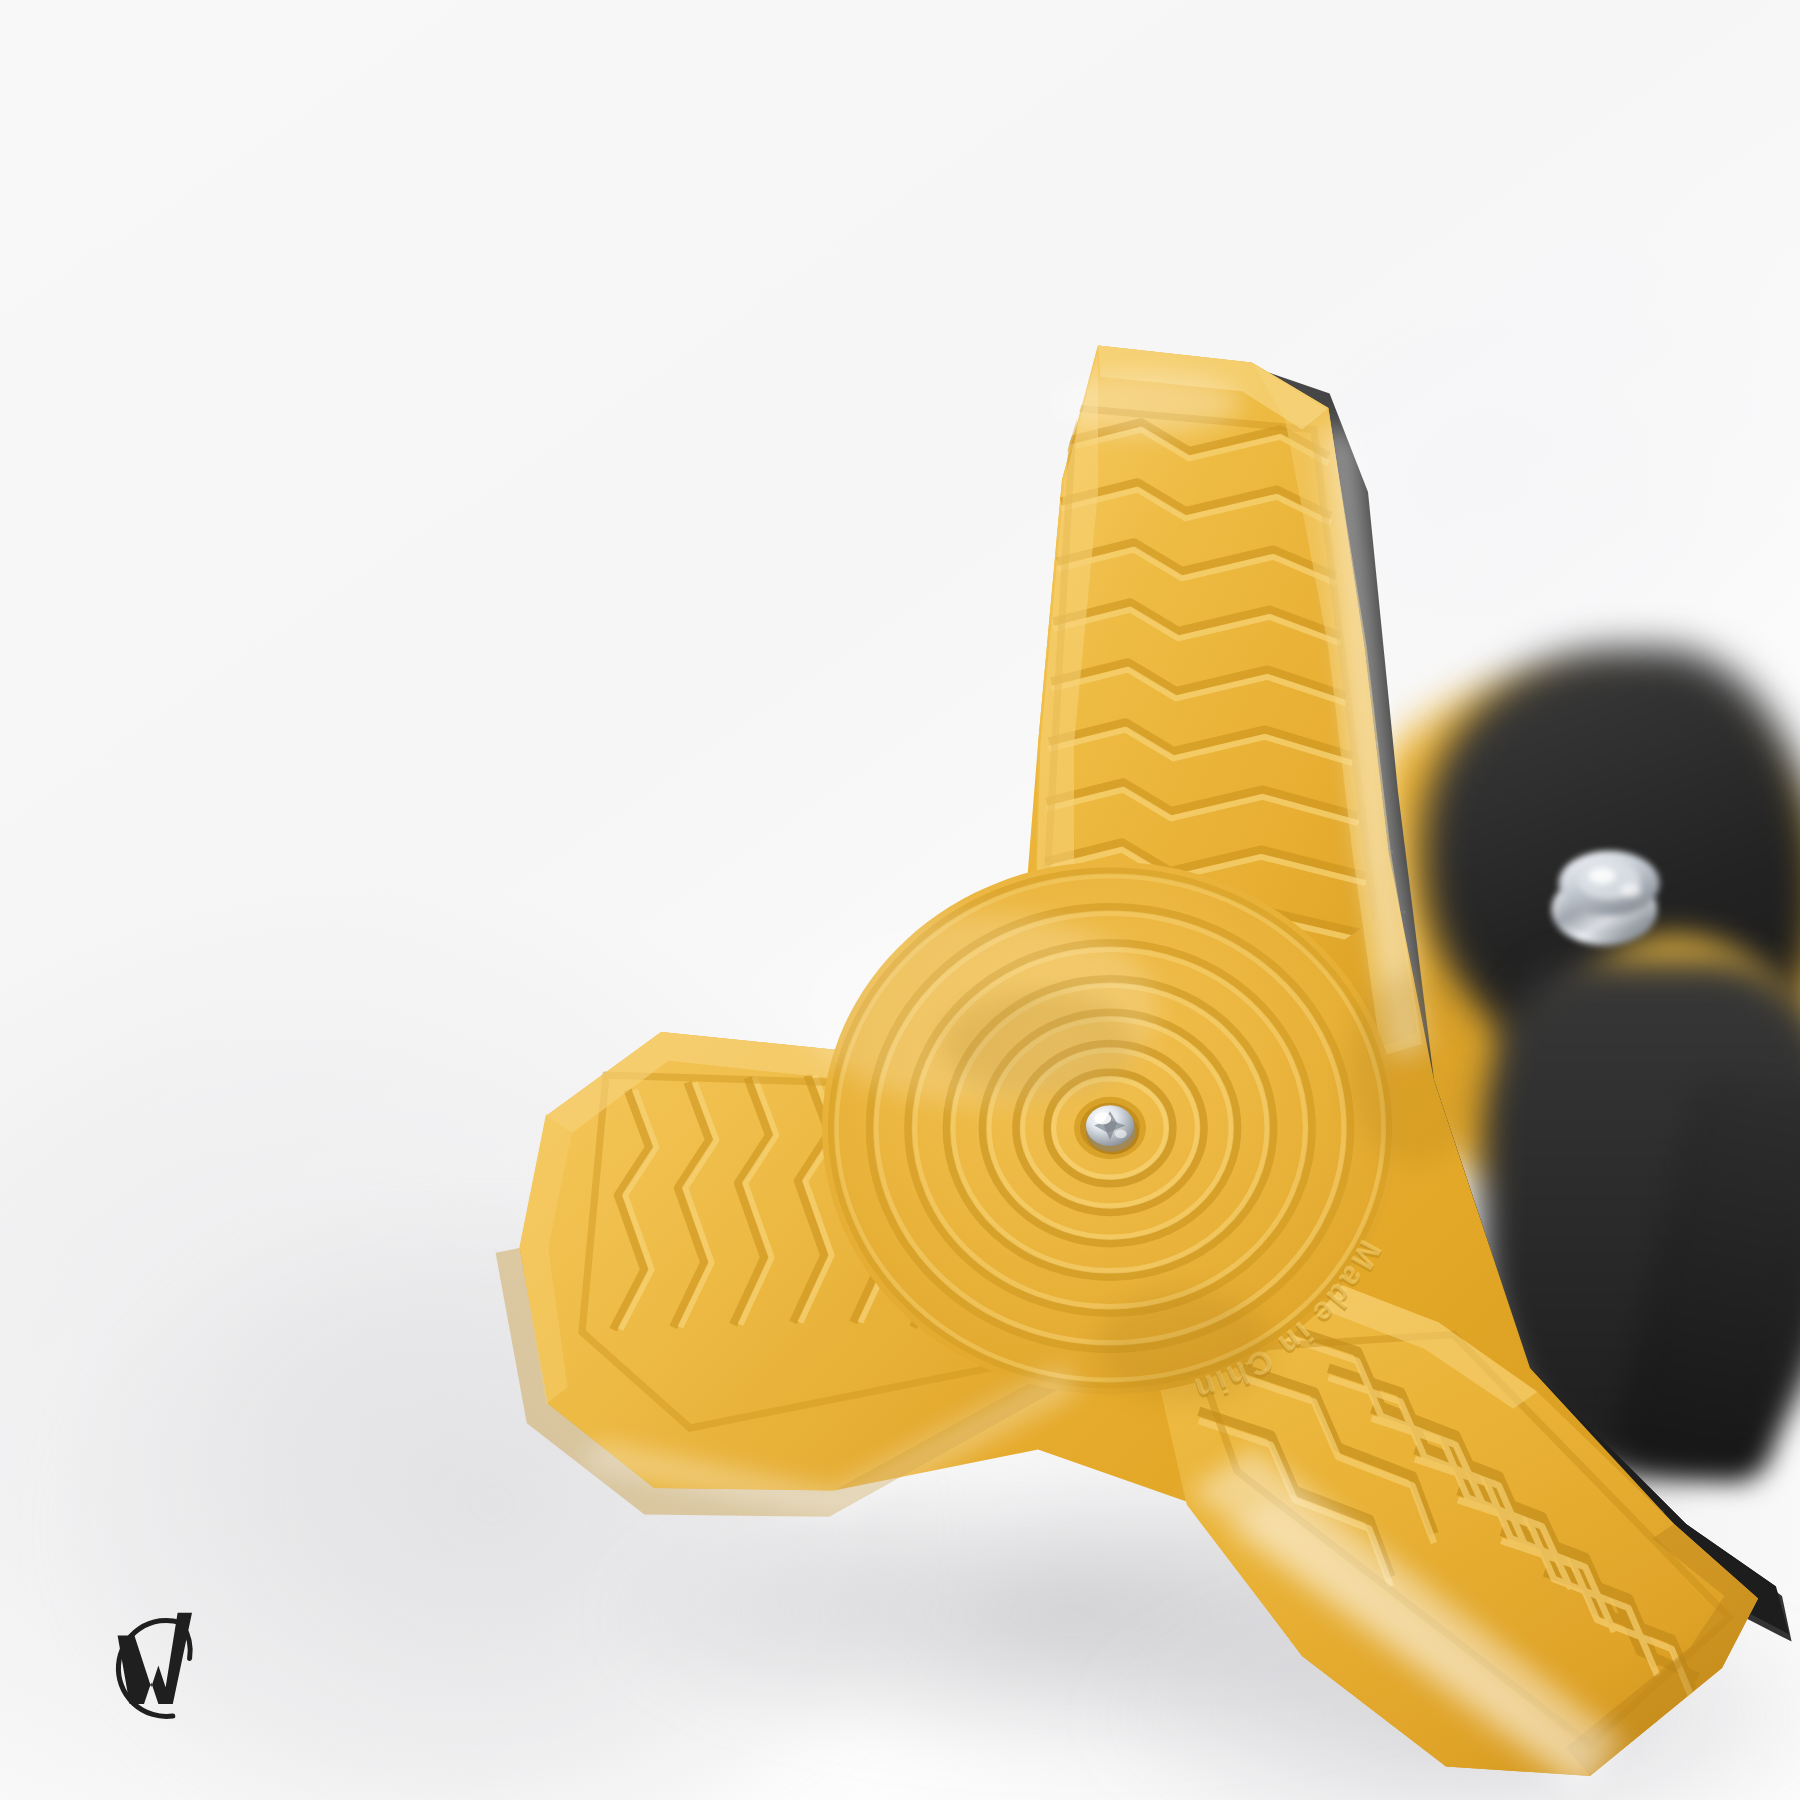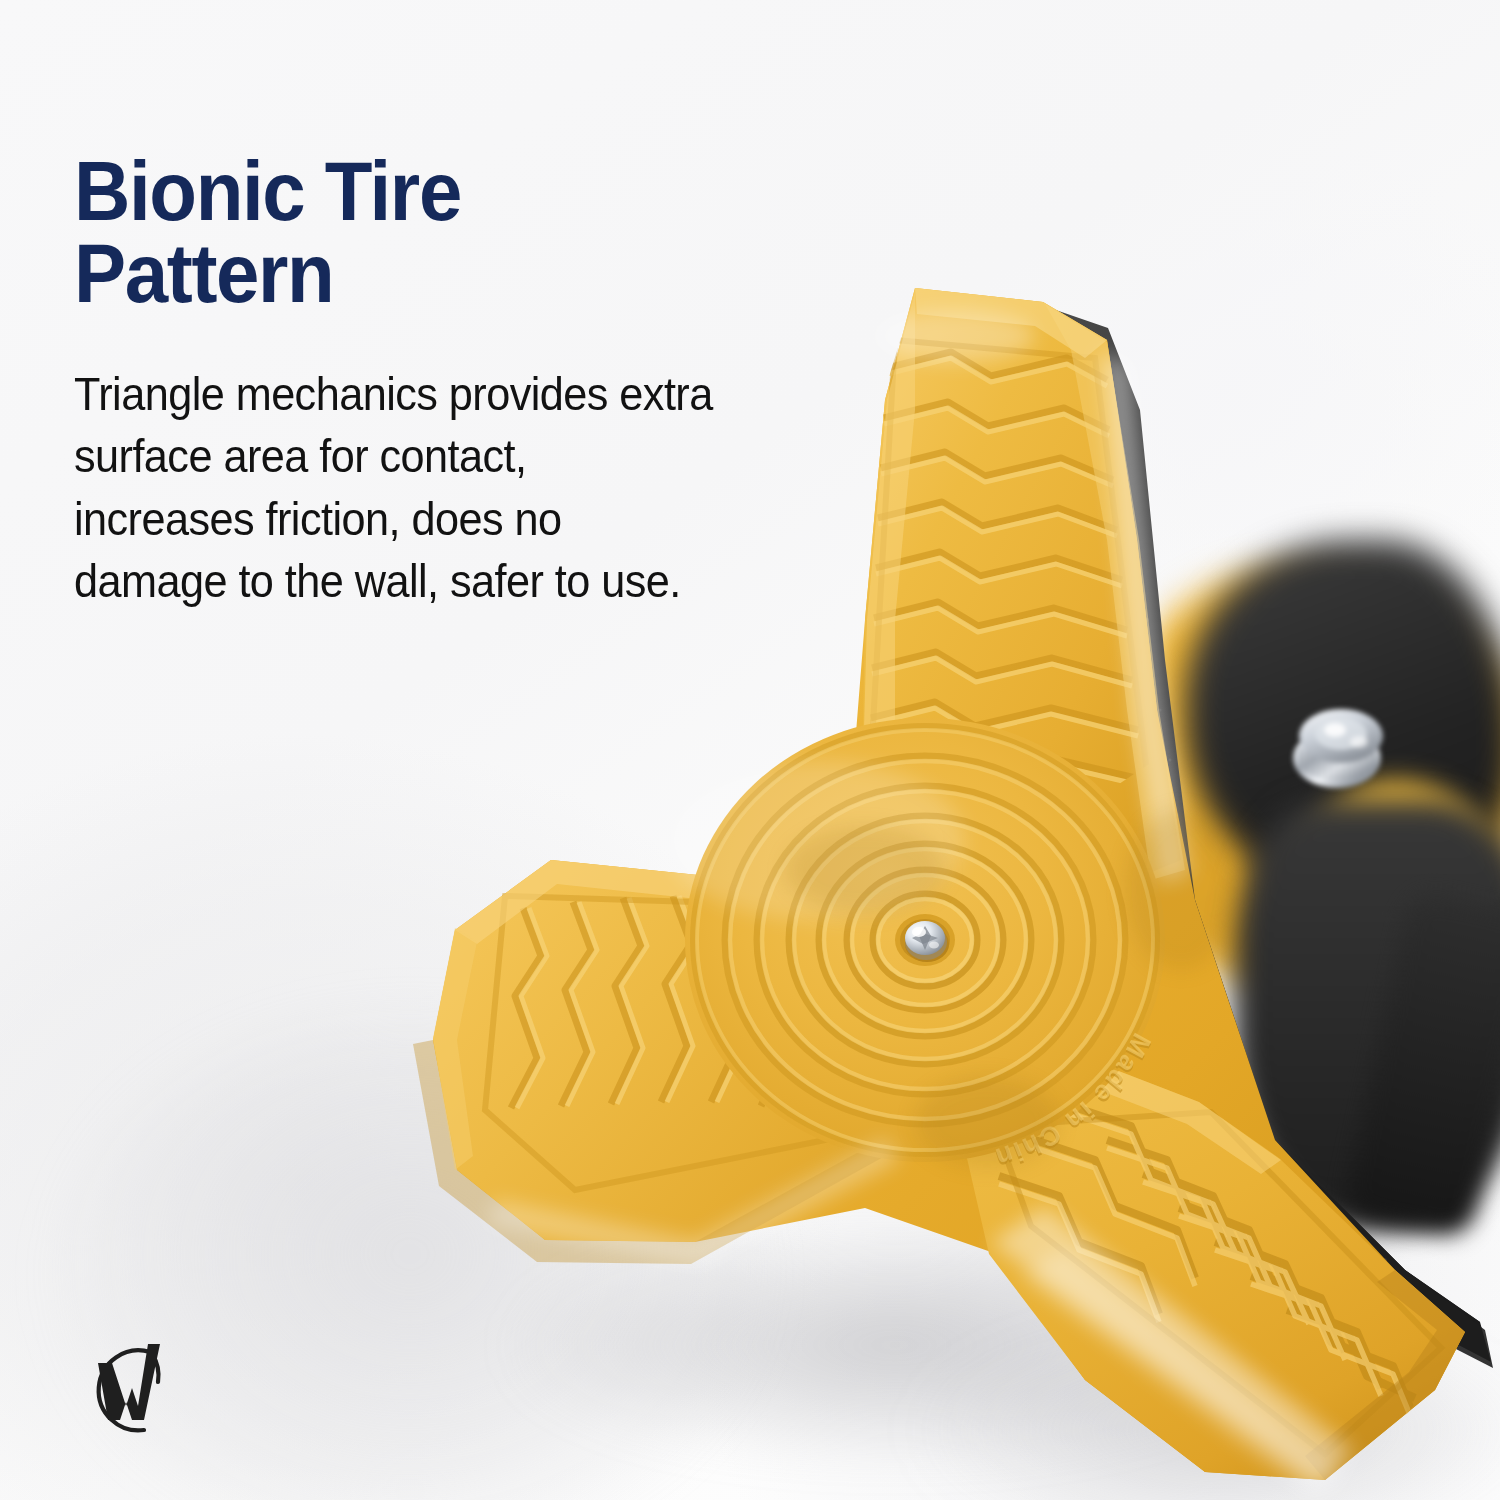--- a/index.html
+++ b/index.html
@@ -122,25 +122,20 @@
   #tripod { position:absolute; left:0; top:0; width:1110px; height:1270px; }
 </style>
 </head>
 <body>
 
 <div id="canvas">
 
   <div id="vignette-a"></div>
   <div id="vignette-b"></div>
 
-  <div id="textblock">
-    <div id="headline">Bionic Tire
-Pattern</div>
-    <div id="bodytext">Triangle mechanics provides extra surface area for contact, increases friction, does no damage to the wall, safer to use.</div>
-  </div>
 
   <div id="logo">
     <svg viewBox="0 0 110 110" width="110" height="110">
       <defs>
         <clipPath id="circgap">
 
           <path d="M0 0 H110 V110 H0 Z M0 0"></path>
         </clipPath>
       </defs>
 

